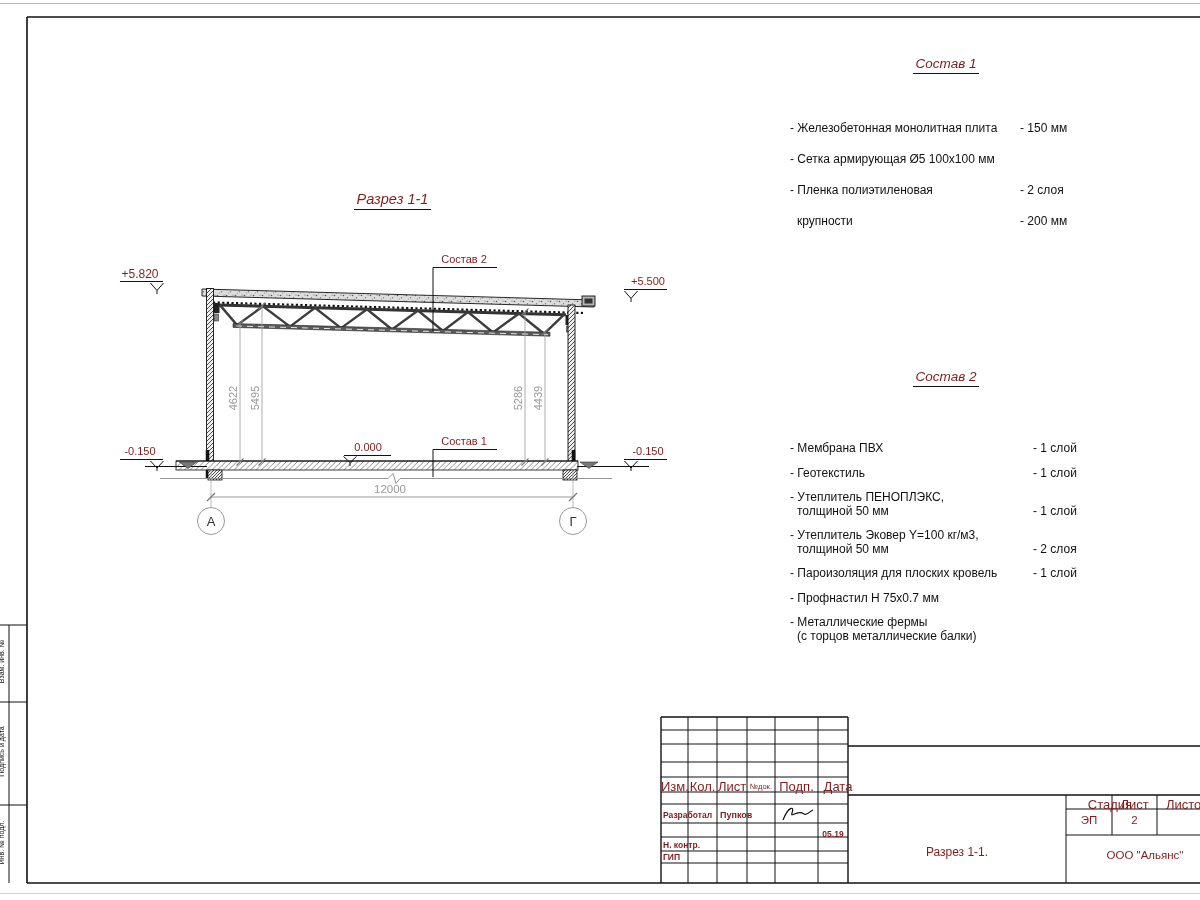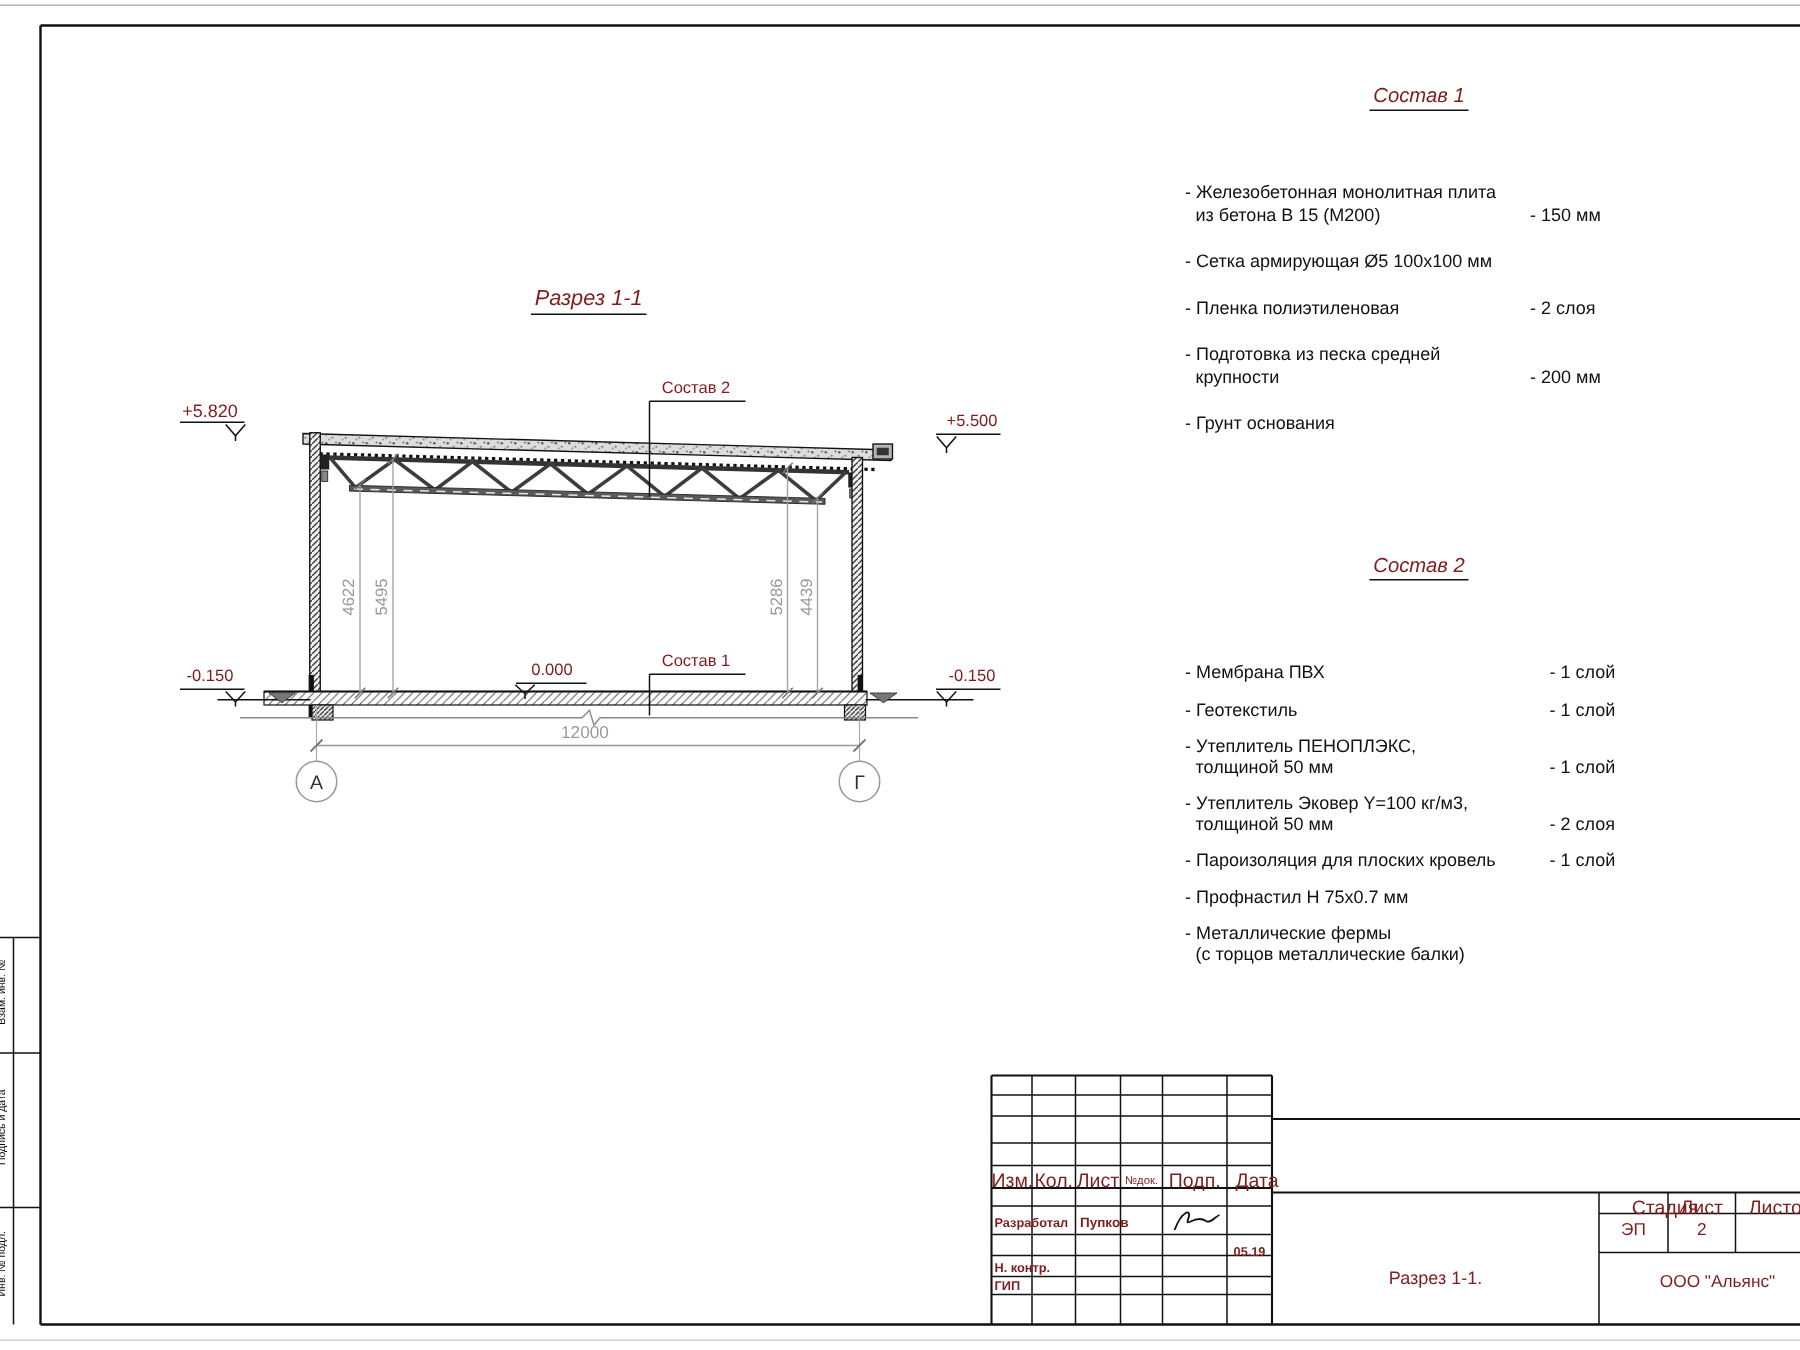--- a/index.html
+++ b/index.html
@@ -217,42 +217,35 @@
 
   <div class="t c" style="left:198px;top:514px;width:26px;font-size:13px;color:#333;">А</div>
   <div class="t c" style="left:560px;top:514px;width:26px;font-size:13px;color:#333;">Г</div>
 
   <div class="t c it" style="left:872px;top:56px;width:148px;font-size:13.5px;">
     <span class="under">Состав 1</span>
   </div>
   <div class="complist list1" style="top:121px;">
     <div class="crow">
       <div class="nm">- Железобетонная  монолитная плита</div>
-      <div class="nm ind">из бетона В 15 (М200)</div>
       <span class="cval">- 150 мм</span>
     </div>
     <div class="crow">
       <div class="nm">- Сетка армирующая Ø5 100х100 мм</div>
 
       <span class="cval"></span>
     </div>
     <div class="crow">
       <div class="nm">- Пленка полиэтиленовая</div>
 
       <span class="cval">- 2 слоя</span>
     </div>
     <div class="crow">
-      <div class="nm">- Подготовка из песка средней</div>
       <div class="nm ind">крупности</div>
       <span class="cval">- 200 мм</span>
-    </div>
-    <div class="crow">
-      <div class="nm">- Грунт основания</div>
-
-      <span class="cval"></span>
     </div>
   </div>
 
   <div class="t c it" style="left:872px;top:369px;width:148px;font-size:13.5px;">
     <span class="under">Состав 2</span>
   </div>
   <div class="complist list2" style="top:442px;">
     <div class="crow">
       <div class="nm">- Мембрана ПВХ</div>
 

